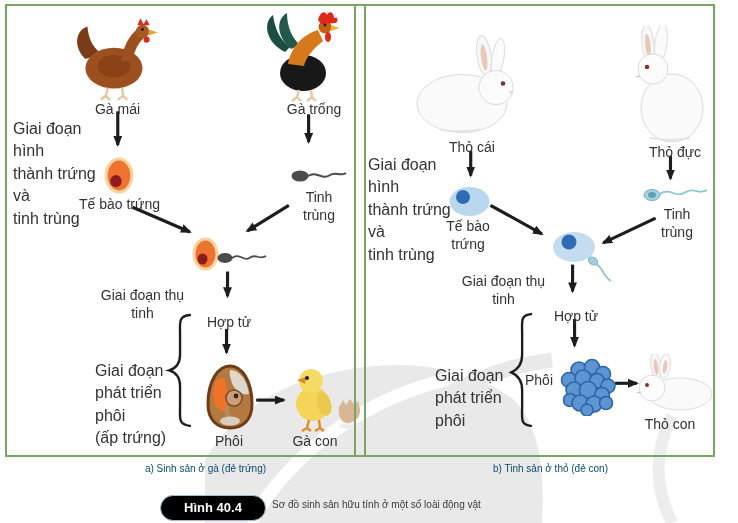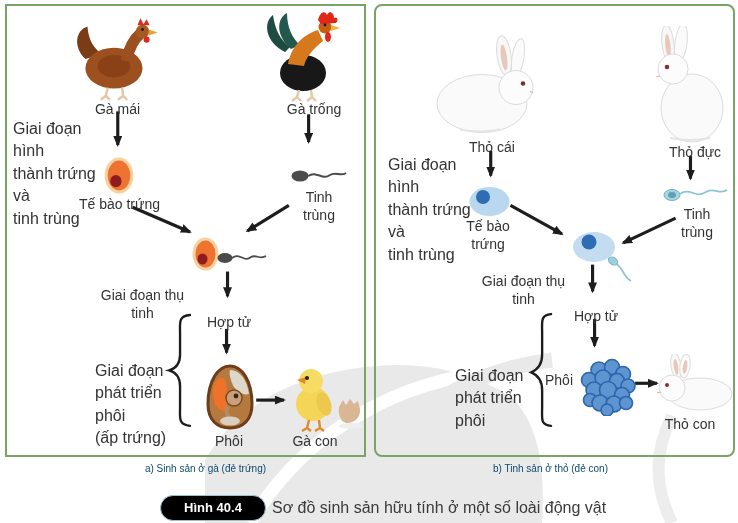--- a/index.html
+++ b/index.html
@@ -24,21 +24,21 @@
   .panel-caption{
     position:absolute;z-index:4;top:463px;width:361px;text-align:center;
     font-size:10px;color:#0c4a6e;
   }
   #figure-badge{
     position:absolute;z-index:4;left:160px;top:495px;width:104px;height:24px;
     background:#000000;border:1px solid #9cc0cf;border-radius:13px;
     color:#ffffff;font-size:13px;font-weight:bold;line-height:24px;text-align:center;
   }
   #figure-caption{
-    position:absolute;z-index:4;left:272px;top:499px;font-size:16px;color:#3a3a3a;
+    position:absolute;z-index:4;left:272px;top:499px;font-size:10px;color:#3a3a3a;
   }
   #watermark{position:absolute;left:0;top:0;z-index:1;}
 </style>
 </head>
 <body>
 
 <div id="stage">
 
   <svg id="watermark" width="738" height="523" viewBox="0 0 738 523">
     <path d="M205,460 Q245,392 335,372 Q440,350 512,398 Q548,432 542,523 L205,523 Z" fill="#e9e9e9"></path>
@@ -144,21 +144,21 @@
       <circle cx="30" cy="42" r="17" fill="#f4d558"></circle>
       <circle cx="28" cy="19" r="12" fill="#f6dc62"></circle>
       <ellipse cx="41" cy="42" rx="7" ry="12" fill="#ecc94e" transform="rotate(-18 41 42)"></ellipse>
       <path d="M14,18 L23,15 L22,22 Z" fill="#e08a28"></path>
       <circle cx="24" cy="16" r="2" fill="#222"></circle>
       <path d="M26,58 L24,66 M24,66 L19,69 M24,66 L28,69 M36,58 L37,66 M37,66 L32,69 M37,66 L41,69" stroke="#e08a28" stroke-width="2.4" fill="none"></path>
     </svg>
     <div class="lbl" style="left:277px;top:426px;width:62px;">Gà con</div>
   </div>
 
-  <div class="panel" style="left:374px;border-radius:8px;">
+  <div class="panel" style="left:354px;">
 
     <svg class="overlay" viewBox="0 0 361 453">
       <defs>
         <marker id="mB" markerUnits="userSpaceOnUse" markerWidth="12" markerHeight="10" refX="9" refY="4.5" orient="auto">
           <path d="M0,0 L11,4.5 L0,9 Z" fill="#1d1d1d"></path>
         </marker>
       </defs>
       <line x1="116" y1="146" x2="116" y2="171" stroke="#1d1d1d" stroke-width="3.2" marker-end="url(#mB)"></line>
       <line x1="318" y1="151" x2="318" y2="174" stroke="#1d1d1d" stroke-width="3.2" marker-end="url(#mB)"></line>
       <line x1="136" y1="201" x2="188" y2="230" stroke="#1d1d1d" stroke-width="3.2" marker-end="url(#mB)"></line>

